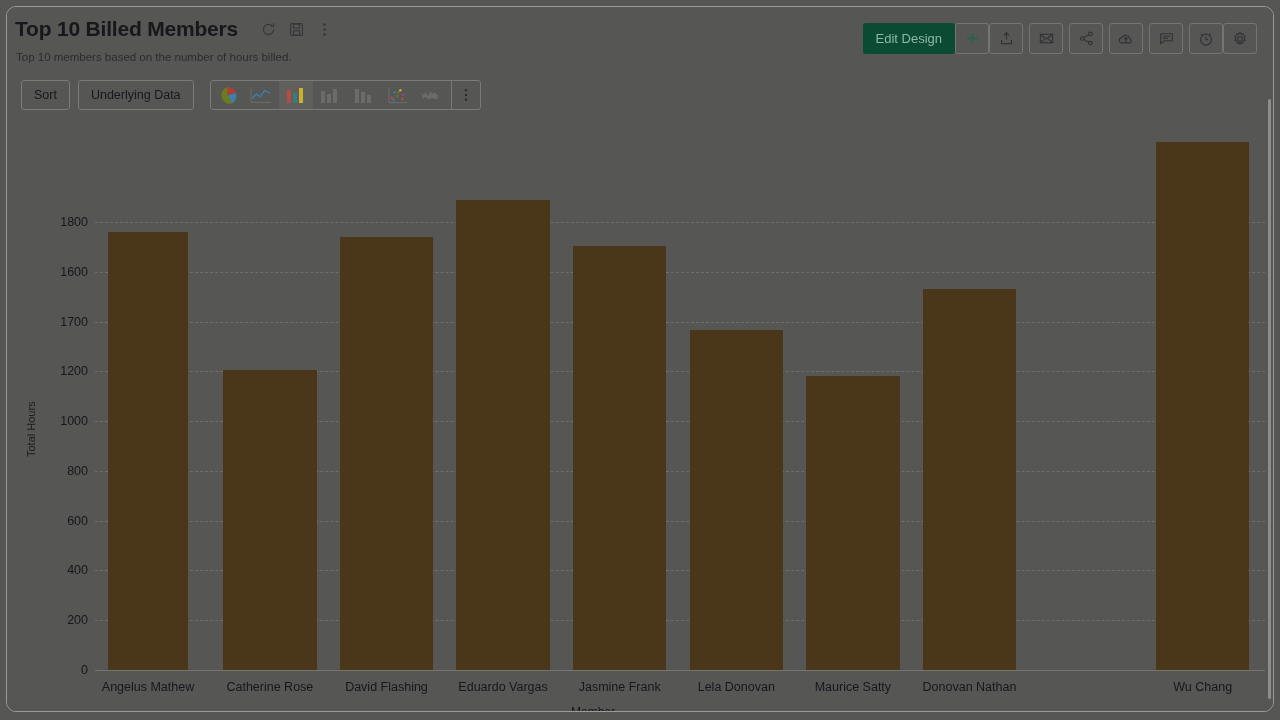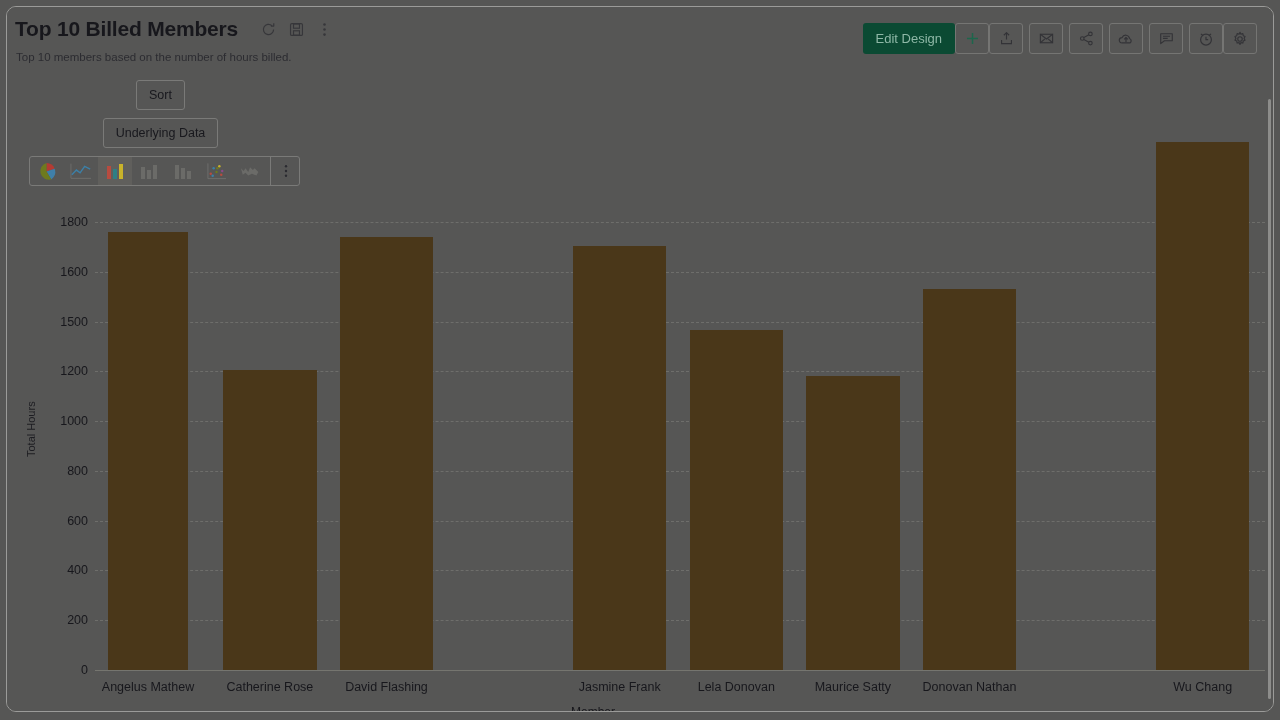--- a/index.html
+++ b/index.html
@@ -78,21 +78,21 @@
     display: flex; align-items: center; justify-content: center;
     cursor: pointer;
     padding: 0;
   }
   .sq-btn svg { display: block; opacity: .80; }
   .grp { display: flex; gap: 6px; }
 
   
   .subbar {
     position: absolute; left: 14px; top: 73px;
-    display: flex; align-items: center; gap: 8px; flex-direction: column;
+    display: flex; align-items: center; gap: 8px;
   }
   .pill {
     height: 30px;
     padding: 0 12px;
     border: 1px solid #7a7a78;
     border-radius: 3px;
     background: transparent;
     font-size: 12.5px;
     color: #18181d;
     display: flex; align-items: center;
@@ -400,39 +400,43 @@
               <div class="ytick" style="top: 453.444px;">400</div>
               <div class="gridline" style="top: 403.667px;"></div>
               <div class="ytick" style="top: 403.667px;">600</div>
               <div class="gridline" style="top: 353.889px;"></div>
               <div class="ytick" style="top: 353.889px;">800</div>
               <div class="gridline" style="top: 304.111px;"></div>
               <div class="ytick" style="top: 304.111px;">1000</div>
               <div class="gridline" style="top: 254.333px;"></div>
               <div class="ytick" style="top: 254.333px;">1200</div>
               <div class="gridline" style="top: 204.556px;"></div>
-              <div class="ytick" style="top: 204.556px;">1500</div>
+              <div class="ytick" style="top: 204.556px;">1700</div>
               <div class="gridline" style="top: 154.778px;"></div>
               <div class="ytick" style="top: 154.778px;">1600</div>
               <div class="gridline" style="top: 105px;"></div>
               <div class="ytick" style="top: 105px;">1800</div>
             </div>
         <div id="bars" class="bars">
               <div class="barcol" style="left: 13px; width: 80px; height: 553px;">
                 <div class="bar" title="Angelus Mathew: 1760" style="height: 438.044px; background: rgb(74, 55, 25);"></div>
                 <div class="xtick">Angelus Mathew</div>
               </div>
               <div class="barcol" style="left: 128.26px; width: 93.28px; height: 553px;">
                 <div class="bar" title="Catherine Rose: 1205" style="height: 299.911px; background: rgb(74, 55, 25);"></div>
                 <div class="xtick">Catherine Rose</div>
               </div>
               <div class="barcol" style="left: 244.86px; width: 93.28px; height: 553px;">
                 <div class="bar" title="David Flashing: 1740" style="height: 433.067px; background: rgb(74, 55, 25);"></div>
                 <div class="xtick">David Flashing</div>
               </div>
+              <div class="barcol" style="left: 361.46px; width: 93.28px; height: 553px;">
+                <div class="bar" title="Eduardo Vargas: 1890" style="height: 470.4px; background: rgb(74, 55, 25);"></div>
+                <div class="xtick">Eduardo Vargas</div>
+              </div>
               <div class="barcol" style="left: 478.06px; width: 93.28px; height: 553px;">
                 <div class="bar" title="Jasmine Frank: 1705" style="height: 424.356px; background: rgb(74, 55, 25);"></div>
                 <div class="xtick">Jasmine Frank</div>
               </div>
               <div class="barcol" style="left: 594.66px; width: 93.28px; height: 553px;">
                 <div class="bar" title="Lela Donovan: 1365" style="height: 339.733px; background: rgb(74, 55, 25);"></div>
                 <div class="xtick">Lela Donovan</div>
               </div>
               <div class="barcol" style="left: 711.26px; width: 93.28px; height: 553px;">
                 <div class="bar" title="Maurice Satty: 1180" style="height: 293.689px; background: rgb(74, 55, 25);"></div>

